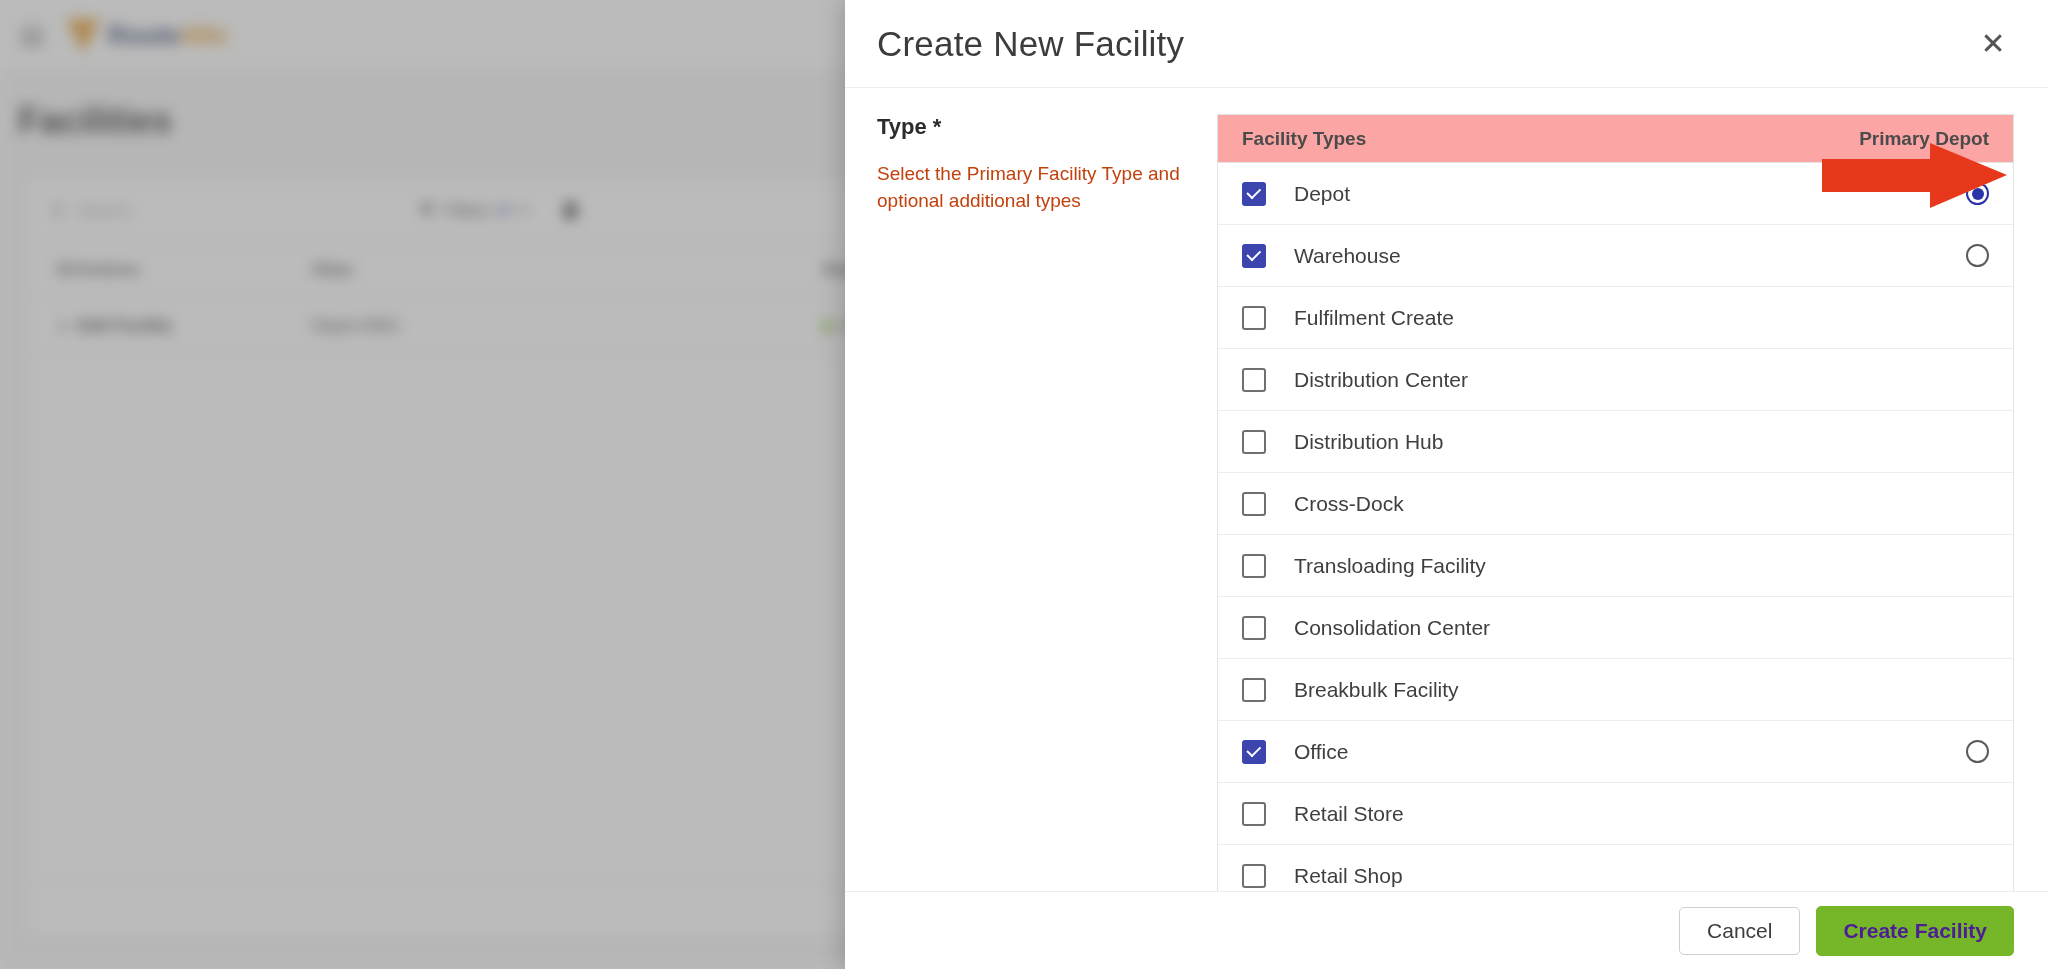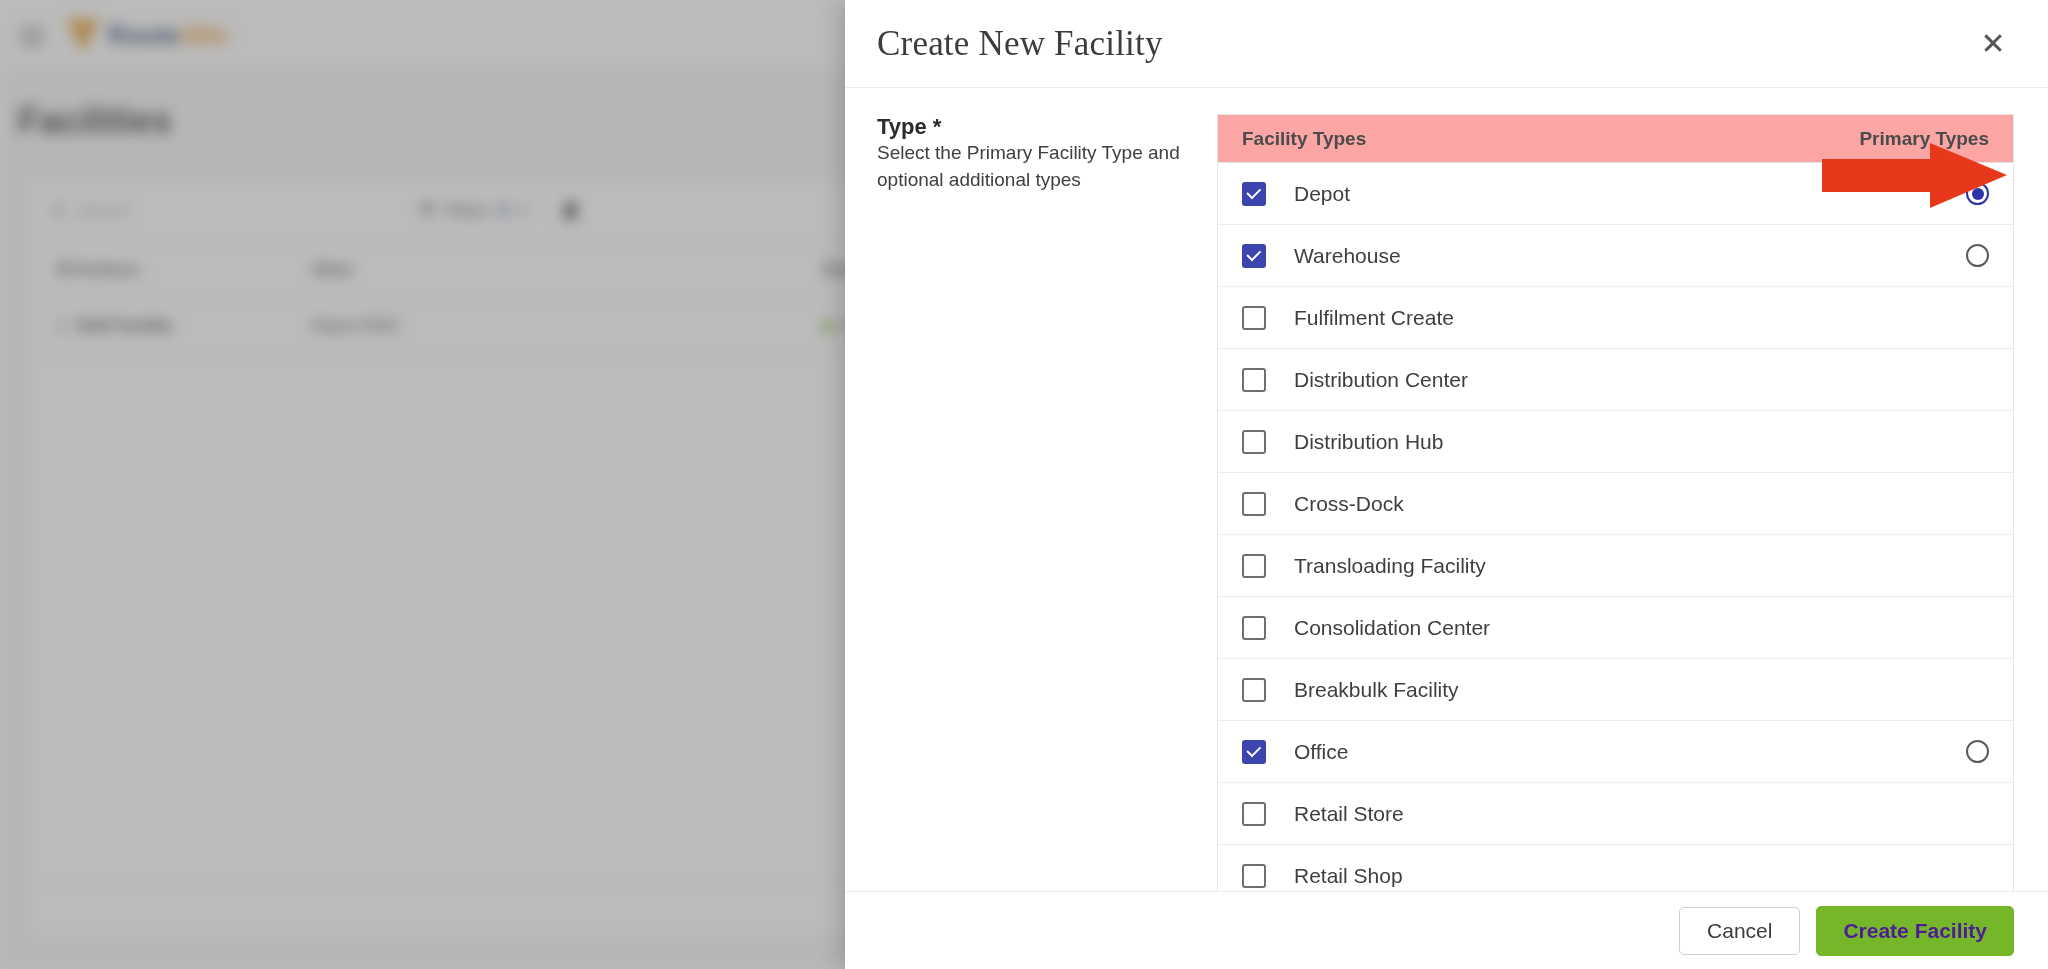--- a/index.html
+++ b/index.html
@@ -98,34 +98,34 @@
     width: 1203px; height: 969px;
     background: #ffffff;
     box-shadow: -4px 0 22px rgba(0,0,0,.18);
     display: flex; flex-direction: column;
   }
   #drawer-head {
     height: 88px; flex: 0 0 88px;
     display: flex; align-items: center; justify-content: space-between;
     padding: 0 34px 0 32px; border-bottom: 1px solid #ededed;
   }
-  #drawer-title { font-size: 35px; font-weight: 400; color: #3c3c3c; letter-spacing: .2px; font-family: Liberation Serif, serif; }
+  #drawer-title { font-size: 35px; font-weight: 400; color: #3c3c3c; letter-spacing: .2px; }
   #close-btn {
     width: 42px; height: 42px; border: 0; background: transparent; cursor: pointer;
     display: flex; align-items: center; justify-content: center;
     font-size: 30px; line-height: 1; color: #555; font-weight: 300;
   }
 
   #drawer-body {
     flex: 1 1 auto; display: flex; gap: 0;
     padding: 26px 34px 0 32px; overflow: hidden;
   }
   #type-desc { width: 340px; flex: 0 0 340px; padding-right: 30px; }
-  #type-label { font-size: 22px; font-weight: 700; color: #2c2c2c; margin-bottom: 0; }
-  #type-hint { font-size: 19px; line-height: 1.42; color: #404040; }
+  #type-label { font-size: 22px; font-weight: 700; color: #2c2c2c; margin-bottom: 21px; }
+  #type-hint { font-size: 19px; line-height: 1.42; color: #c2410c; }
 
   #types-panel {
     flex: 1 1 auto; border: 1px solid #e4e4e4; border-bottom: 0;
     display: flex; flex-direction: column; overflow: hidden; background: #fff;
   }
   #types-head {
     flex: 0 0 48px; display: flex; align-items: center; justify-content: space-between;
     padding: 0 24px 0 24px; background: #fca5a5; border-bottom: 1px solid #e4e4e4;
     font-size: 19px; font-weight: 700; color: #4b4b4b;
   }
@@ -246,21 +246,21 @@
   <div id="drawer-body">
 
     <div id="type-desc">
       <div id="type-label">Type *</div>
       <div id="type-hint">Select the Primary Facility Type and optional additional types</div>
     </div>
 
     <div id="types-panel">
       <div id="types-head">
         <span>Facility Types</span>
-        <span>Primary Types</span>
+        <span>Primary Depot</span>
       </div>
       <div id="types-list">
           <div class="type-row">
             <div class="type-left">
               <span class="cbox on"></span>
               <span class="type-name">Depot</span>
             </div>
             <span class="radio on"></span>
           </div>
           <div class="type-row">

